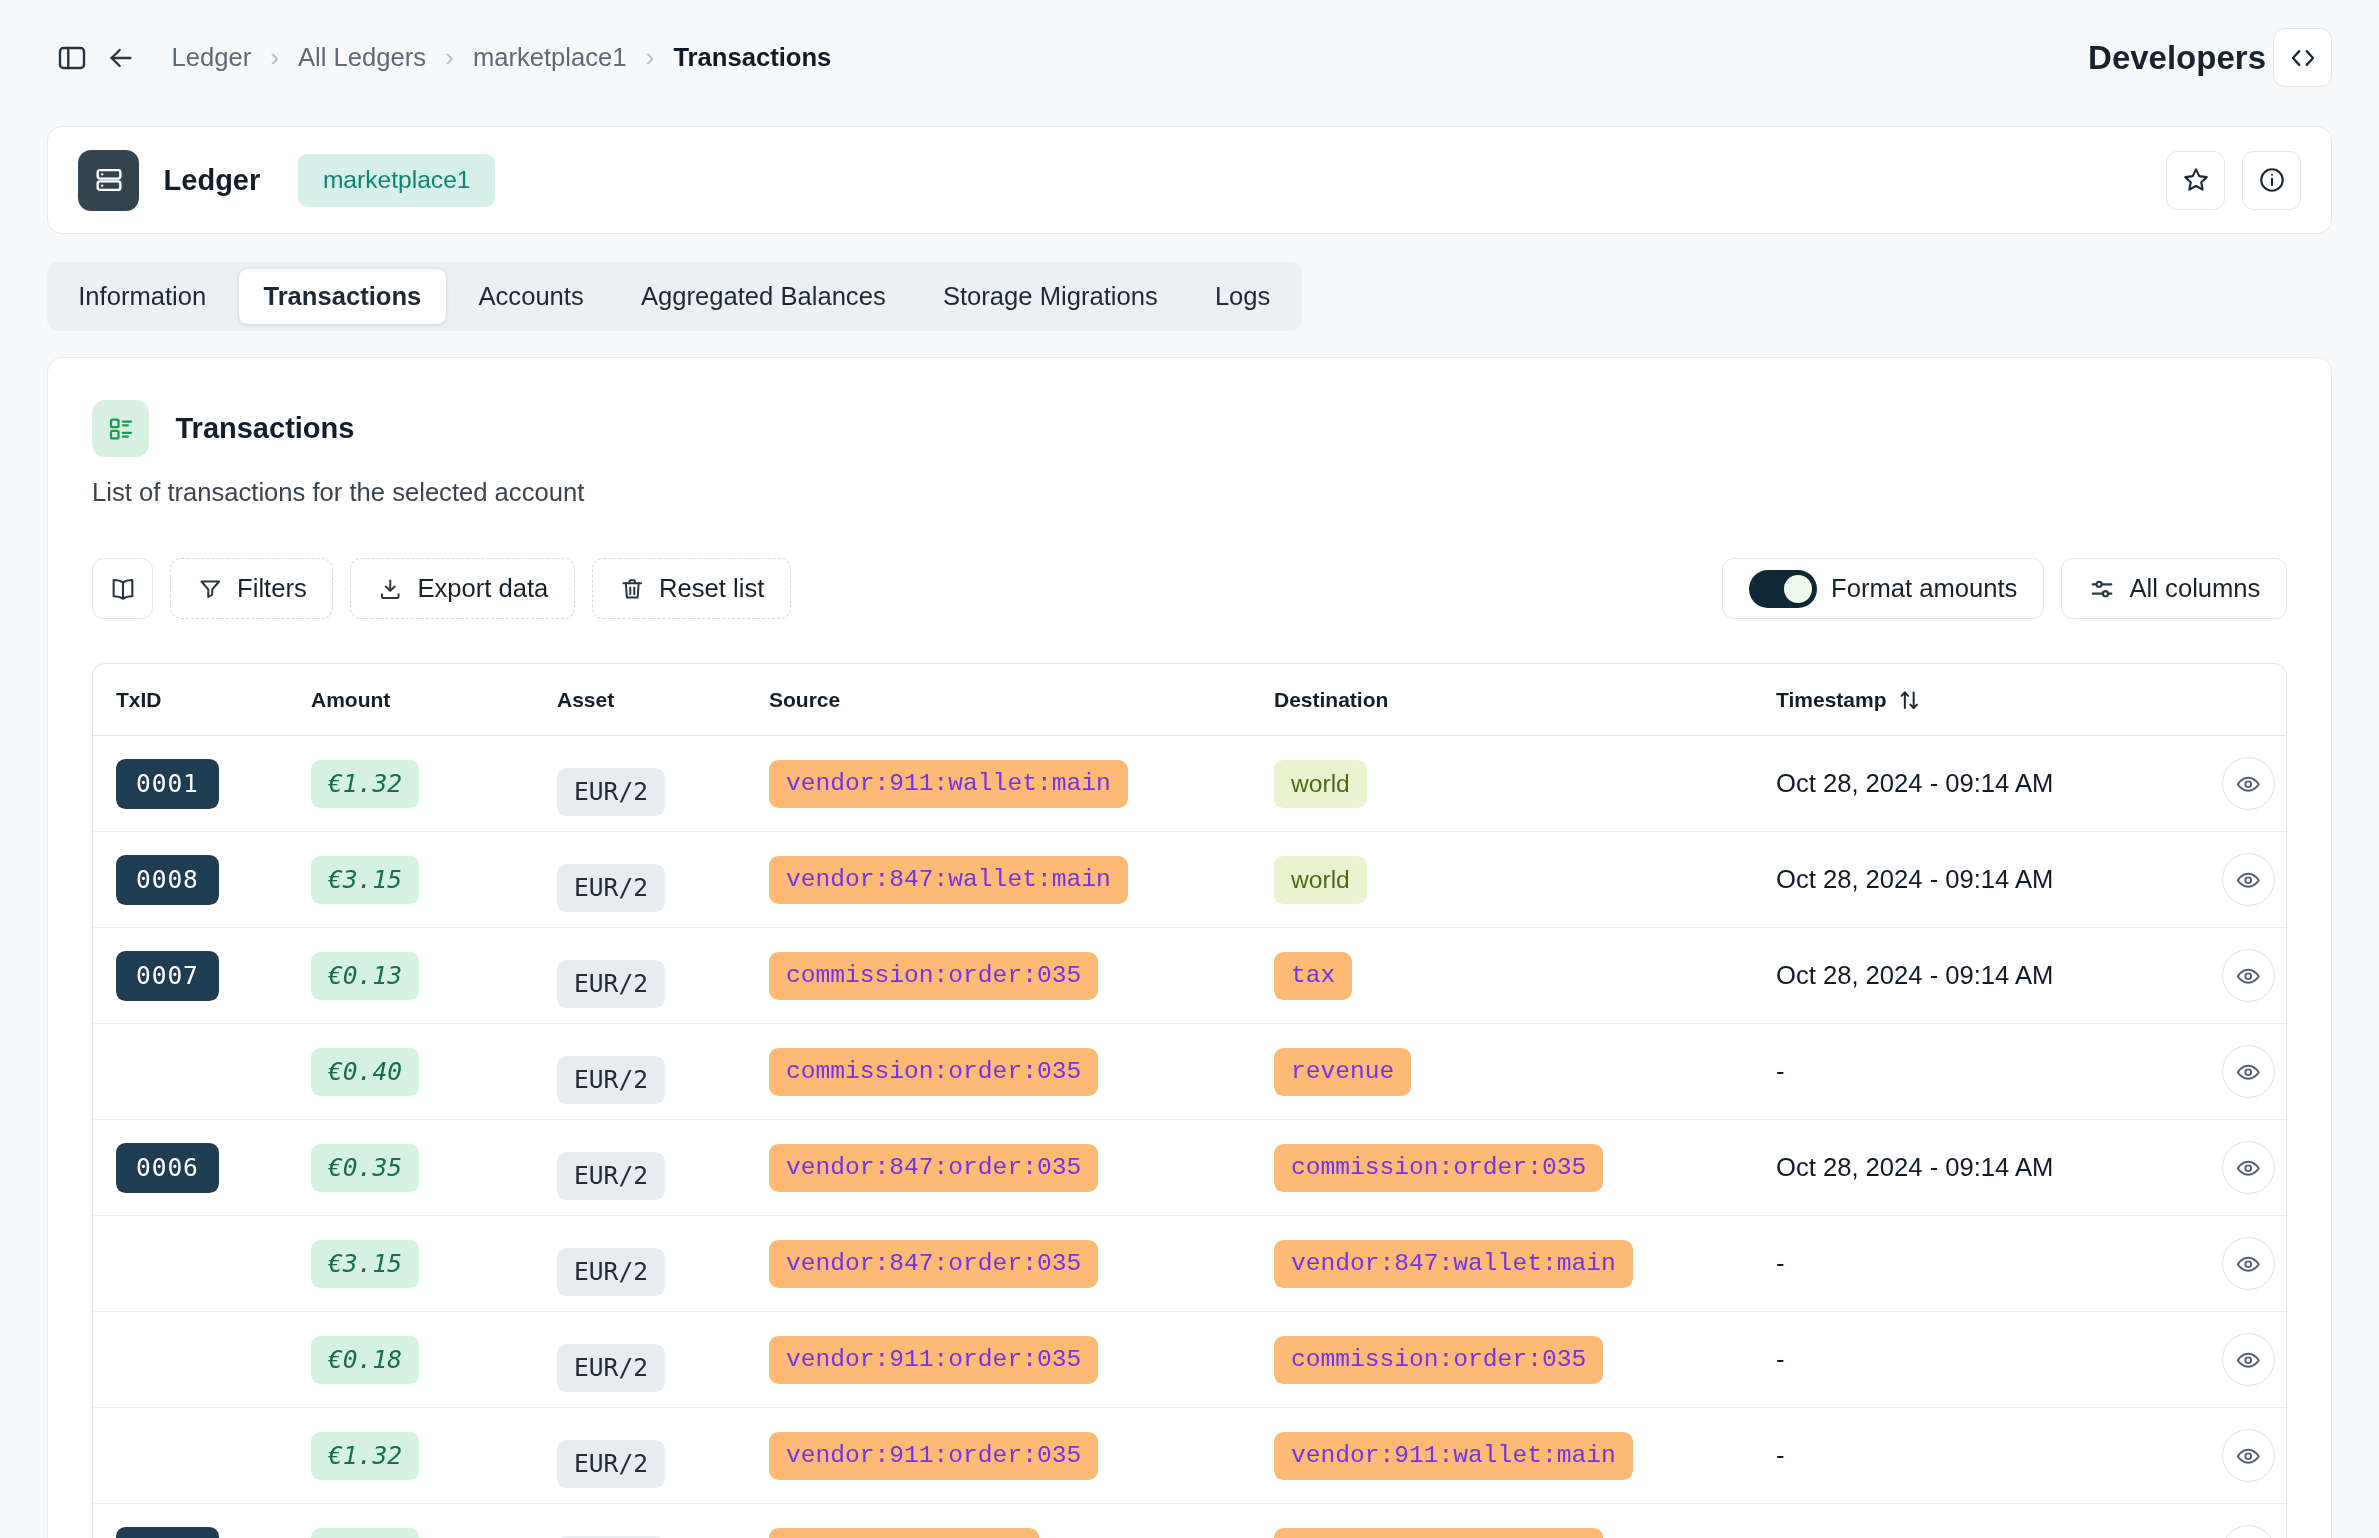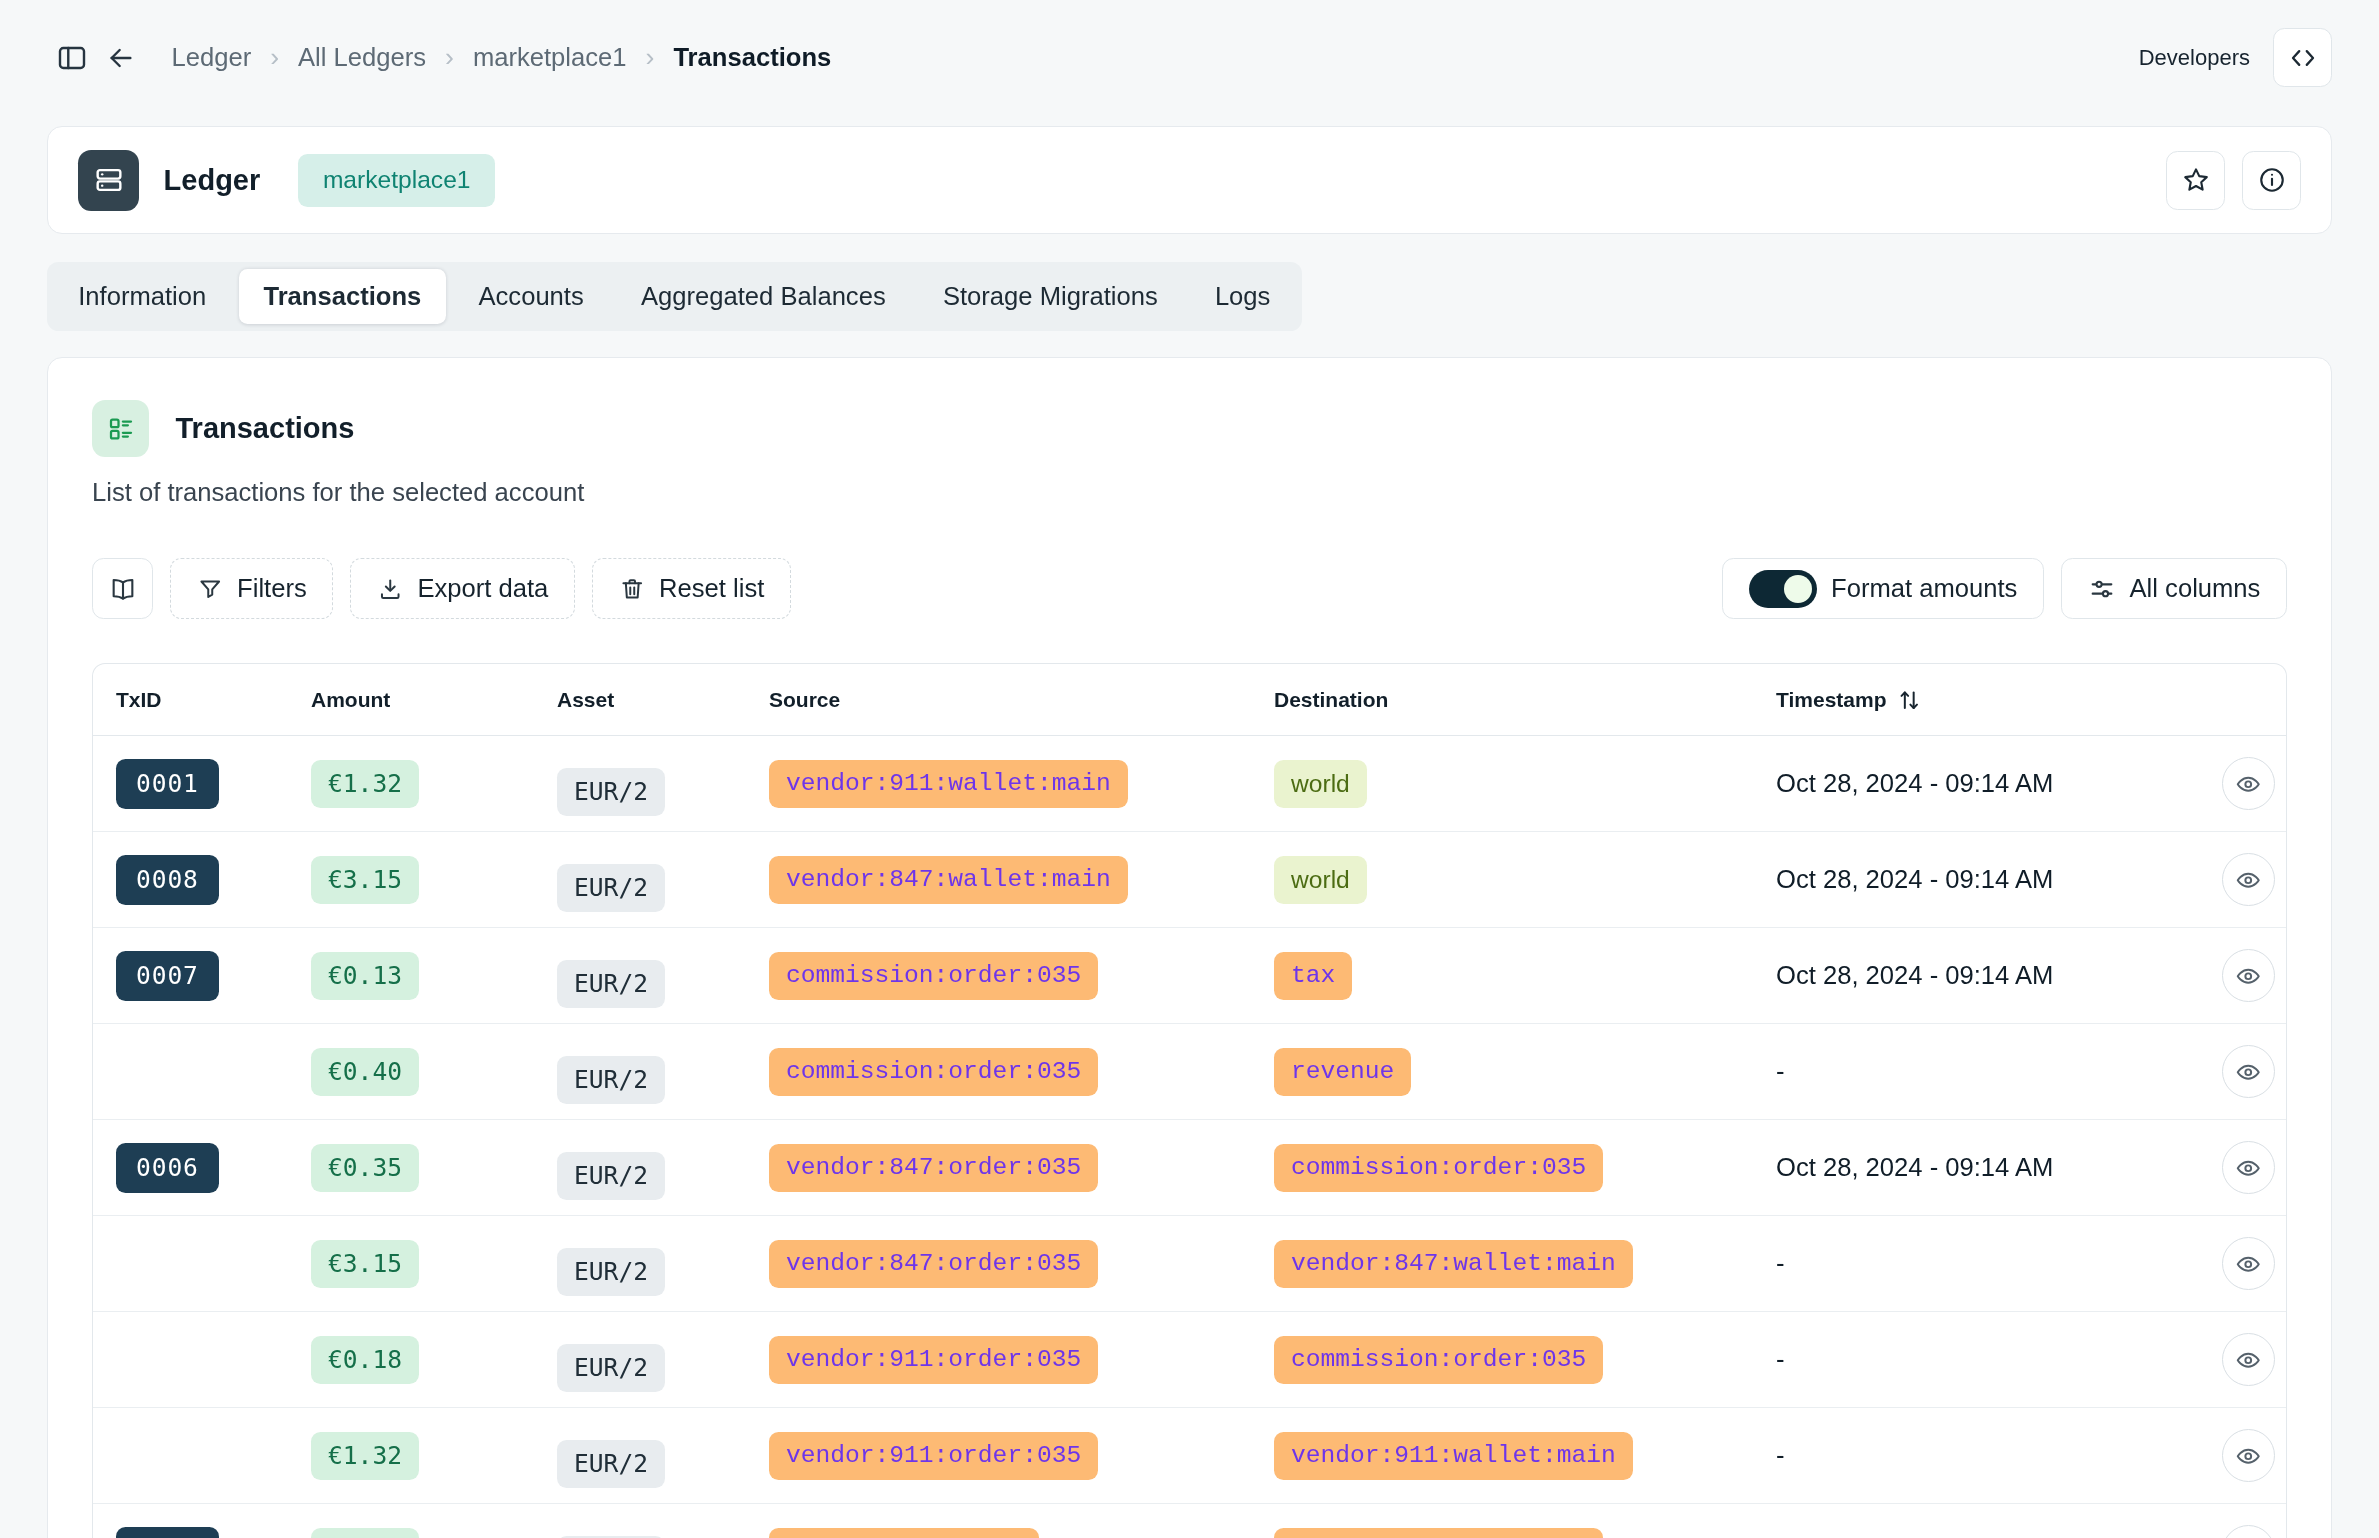--- a/index.html
+++ b/index.html
@@ -17,21 +17,21 @@
   .topbar{ height:115px; display:flex; align-items:center; padding:0 47px; }
   .icon-btn{
     background:none; border:none; cursor:pointer; color:#263440;
     width:49px; height:49px; display:flex; align-items:center; justify-content:center; border-radius:9.5px;
   }
   .breadcrumb{ display:flex; align-items:center; gap:19px; margin-left:26.5px; }
   .crumb{ font-size:25.6px; color:#5d6a75; cursor:pointer; white-space:nowrap; }
   .crumb.current{ color:#0f1c27; font-weight:700; cursor:default; }
   .crumb-sep{ color:#b6bfc7; font-size:26.5px; }
   .topbar-spacer{ flex:1; }
-  .developers{ font-size:22px; font-weight:400; color:#17242f; margin-right:23px; cursor:pointer; }
+  .developers{ font-size:33px; font-weight:700; color:#17242f; margin-right:7px; cursor:pointer; }
   .code-btn{
     width:59px; height:59px; border:0.9px solid #e0e6ea; background:#fff; border-radius:11.4px;
     color:#1c2933; display:flex; align-items:center; justify-content:center; cursor:pointer;
   }
 
   
   .card{ background:#fff; border:0.9px solid #e6eaee; border-radius:15px; margin:0 47px; }
 
   .header-card{ margin-top:11.4px; height:108px; display:flex; align-items:center; padding:0 30px; }
   .ledger-icon{
@@ -94,21 +94,21 @@
     display:grid;
     grid-template-columns:195px 246px 212px 505px 502px 1fr 95px;
     align-items:center; padding:0 11.4px 0 23px;
   }
   .thead{ height:72px; border-bottom:0.9px solid #e3e8ec; }
   .th{ font-size:21px; font-weight:700; color:#121f2a; display:flex; align-items:center; gap:9.5px; }
   .th .sort{ color:#18252f; cursor:pointer; display:flex; }
   .trow{ height:96px; border-bottom:0.9px solid #eaeef1; cursor:pointer; }
   .badge{ display:inline-block; font-size:24.6px; line-height:1; padding:11.4px 17px; border-radius:9.5px; white-space:nowrap; }
   .badge-txid{ background:#1e3e54; color:#ffffff; padding:12.3px 20px; letter-spacing:0.9px; }
-  .badge-amount{ background:#d5f1df; color:#156f49; }
+  .badge-amount{ background:#d5f1df; color:#156f49;font-style:italic; }
   .badge-asset{ background:#e8ecef; color:#202e38;margin-top:16px; }
   .badge-purple{ background:#fdba74; color:#6e35ea;font-family:Liberation Mono, monospace; }
   .badge-lime{ background:#eaf3cf; color:#4c6c13; }
   .cell-ts{ font-size:25.6px; color:#101d28; }
   .cell-actions{ display:flex; justify-content:flex-end; }
   .eye-btn{
     width:53px; height:53px; border-radius:50%; border:0.9px solid #d9dfe4; background:#fff;
     color:#55616b; display:flex; align-items:center; justify-content:center; cursor:pointer;
   }
 </style>

